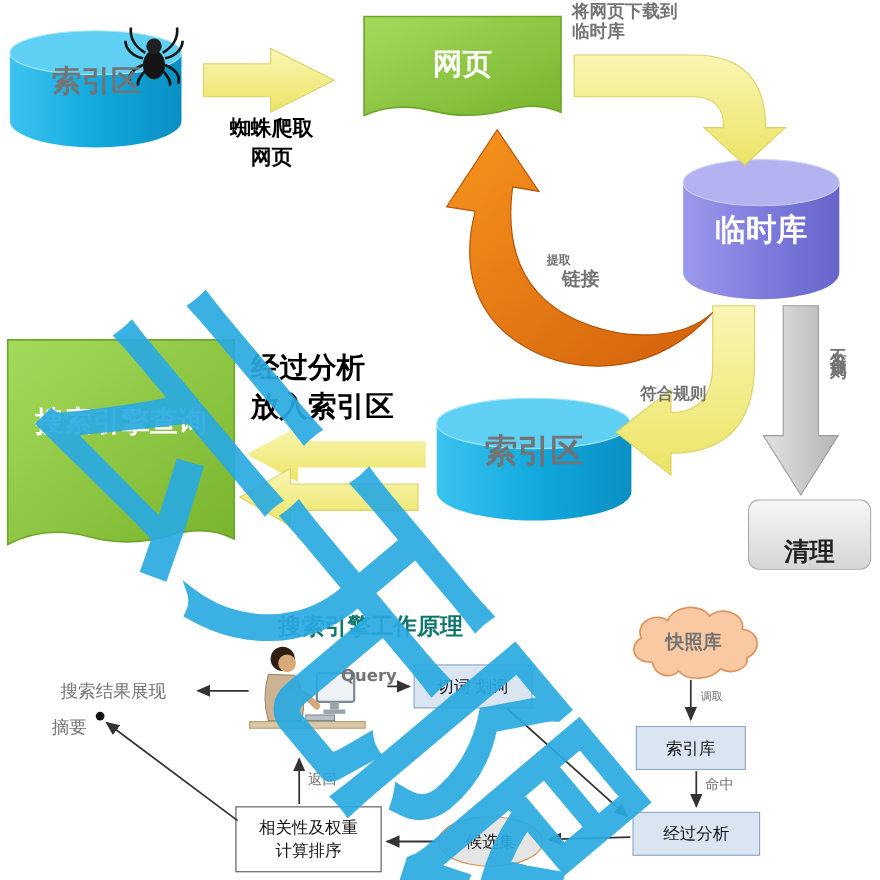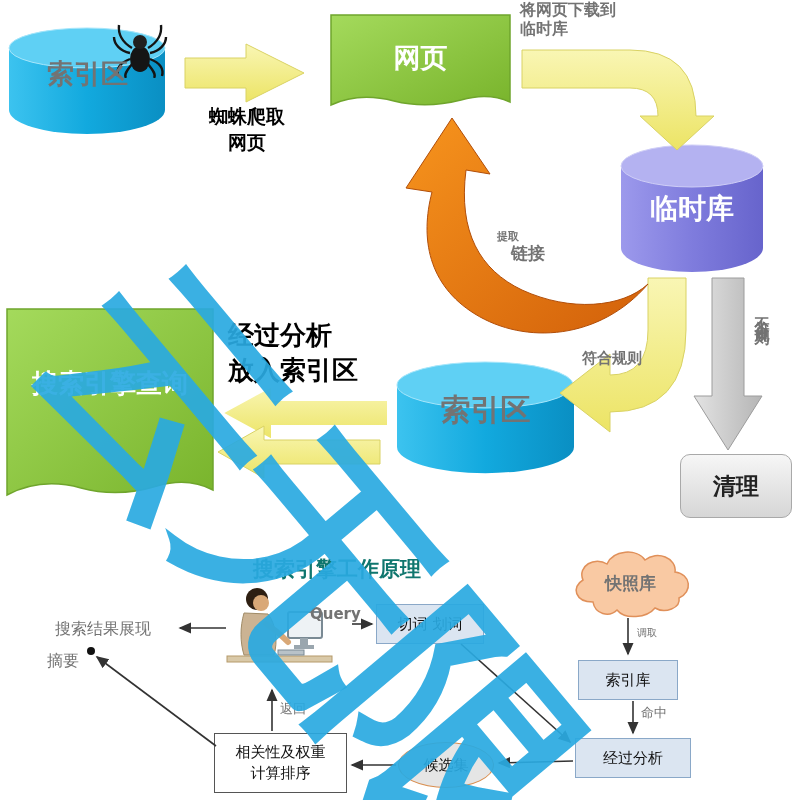--- a/index.html
+++ b/index.html
@@ -79,21 +79,21 @@
   <svg class="abs z1" style="left:393px;top:358px;" width="185" height="118" viewBox="0 0 185 118">
     <path d="M4,27 L4,89 A88,26 0 0 0 181,89 L181,27 Z" fill="url(#gCyan)"></path>
     <ellipse cx="92" cy="27" rx="88" ry="23" fill="#5fd0f4" stroke="#a5e6fb" stroke-width="1"></ellipse>
   </svg>
 
   <svg class="abs z1" style="left:4px;top:306px;" width="212" height="218" viewBox="0 0 212 218">
     <path d="M3,3 H209 V184 Q184,171 153,180 Q114,192 77,182 Q37,171 3,189 Z" fill="url(#gGreen)" stroke="#6fa52c" stroke-width="1.5"></path>
   </svg>
 
   <div class="abs z1" style="left:680px;top:454px;width:110px;height:62px;border:1px solid #a9a9a9;border-radius:10px;
-              background:linear-gradient(#f6f6f6,#d6d6d6);display:flex;align-items:center;justify-content:center;">
+              background:linear-gradient(#f6f6f6,#d6d6d6);display:flex;align-items:flex-end;justify-content:center;">
     <span class="bold" style="font-size:23px;color:#222;">清理</span>
   </div>
 
   <div class="abs z1" style="left:563px;top:542px;width:135px;height:80px;">
     <svg width="135" height="80" viewBox="0 0 135 80">
       <path d="M30,60 C12,60 8,45 20,38 C14,24 32,14 44,22 C50,8 74,6 82,18 C94,8 114,16 112,30 C128,32 130,50 116,56 C118,66 102,72 92,66 C84,76 62,78 54,68 C46,76 32,72 30,60 Z" fill="#f9c9a3" stroke="#e0905a" stroke-width="1.5"></path>
     </svg>
     <div class="lbl bold ctr" style="left:0;top:30px;width:135px;font-size:17px;">快照库</div>
   </div>
 

